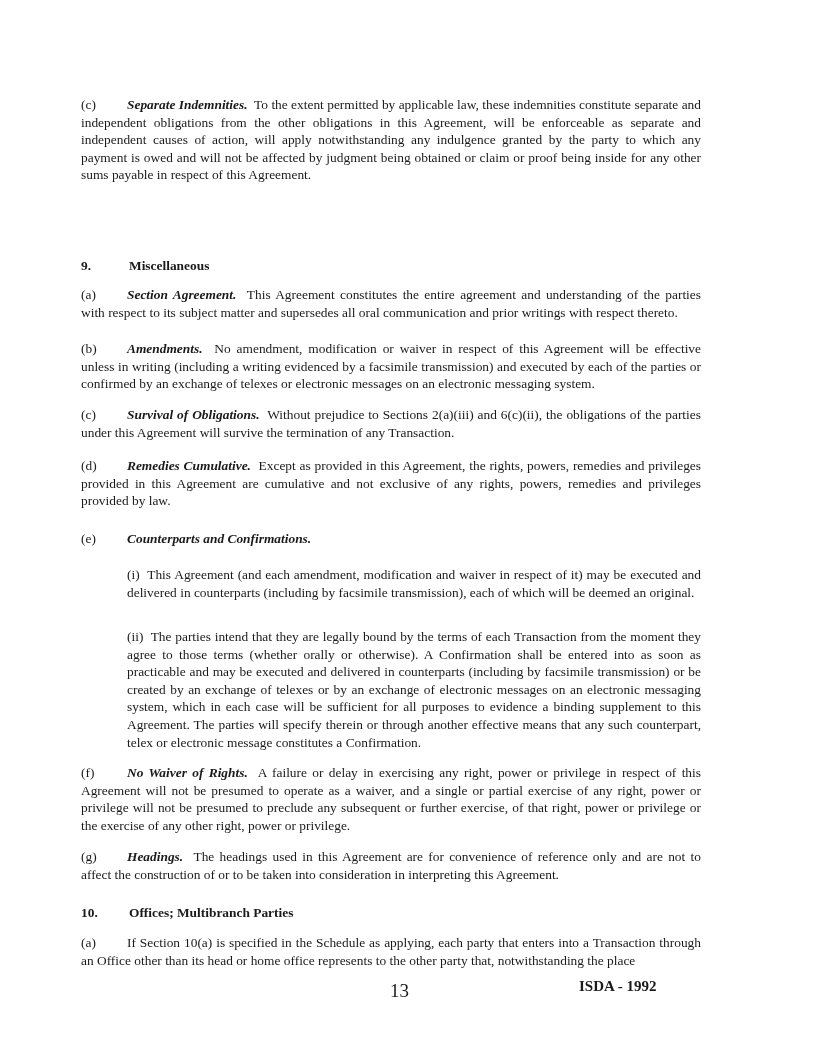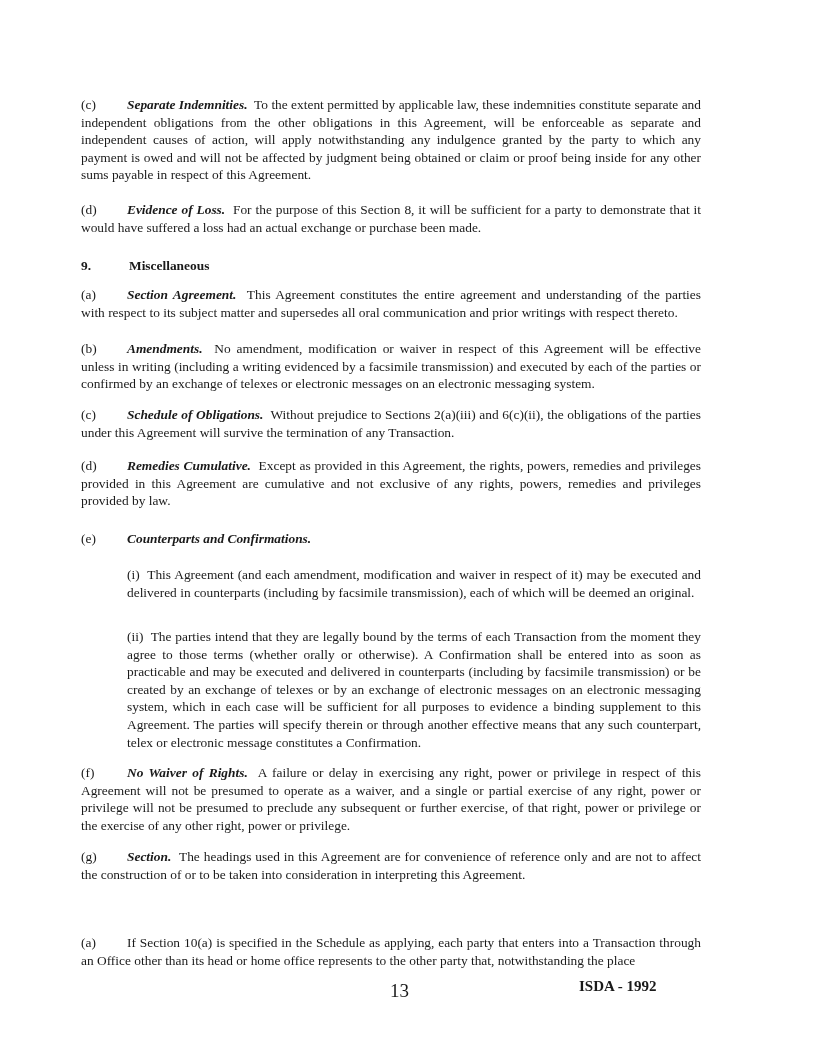--- a/index.html
+++ b/index.html
@@ -17,38 +17,35 @@
 </style>
 </head>
 <body>
 
 <div class="page">
 
   <div class="block" style="top:96px">
     <span class="lbl">(c)</span><span class="hd">Separate Indemnities.</span>&nbsp; <span>To the extent permitted by applicable law, these indemnities constitute separate and independent obligations from the other obligations in this Agreement, will be enforceable as separate and independent causes of action, will apply notwithstanding any indulgence granted by the party to which any payment is owed and will not be affected by judgment being obtained or claim or proof being inside for any other sums payable in respect of this Agreement.</span>
   </div>
 
-  <div class="block" style="top:201px">
-    <span class="lbl">(d)</span><span class="hd">Evidence of Loss.</span>&nbsp; <span>For the purpose of this Section 8, it will be sufficient for a party to demonstrate that it would have suffered a loss had an actual exchange or purchase been made.</span>
-  </div>
 
   <div class="block sec" style="top:257px">
     <span class="num">9.</span><span>Miscellaneous</span>
   </div>
 
   <div class="block" style="top:286px">
     <span class="lbl">(a)</span><span class="hd">Section Agreement.</span>&nbsp; <span>This Agreement constitutes the entire agreement and understanding of the parties with respect to its subject matter and supersedes all oral communication and prior writings with respect thereto.</span>
   </div>
 
   <div class="block" style="top:340px">
     <span class="lbl">(b)</span><span class="hd">Amendments.</span>&nbsp; <span>No amendment, modification or waiver in respect of this Agreement will be effective unless in writing (including a writing evidenced by a facsimile transmission) and executed by each of the parties or confirmed by an exchange of telexes or electronic messages on an electronic messaging system.</span>
   </div>
 
   <div class="block" style="top:406px">
-    <span class="lbl">(c)</span><span class="hd">Schedule of Obligations.</span>&nbsp; <span>Without prejudice to Sections 2(a)(iii) and 6(c)(ii), the obligations of the parties under this Agreement will survive the termination of any Transaction.</span>
+    <span class="lbl">(c)</span><span class="hd">Survival of Obligations.</span>&nbsp; <span>Without prejudice to Sections 2(a)(iii) and 6(c)(ii), the obligations of the parties under this Agreement will survive the termination of any Transaction.</span>
   </div>
 
   <div class="block" style="top:457px">
     <span class="lbl">(d)</span><span class="hd">Remedies Cumulative.</span>&nbsp; <span>Except as provided in this Agreement, the rights, powers, remedies and privileges provided in this Agreement are cumulative and not exclusive of any rights, powers, remedies and privileges provided by law.</span>
   </div>
 
   <div class="block" style="top:530px">
     <span class="lbl">(e)</span><span class="hd">Counterparts and Confirmations.</span>
   </div>
 
@@ -58,23 +55,26 @@
 
   <div class="block sub" style="top:628px">
     <span>(ii)</span>&nbsp; <span>The parties intend that they are legally bound by the terms of each Transaction from the moment they agree to those terms (whether orally or otherwise). A Confirmation shall be entered into as soon as practicable and may be executed and delivered in counterparts (including by facsimile transmission) or be created by an exchange of telexes or by an exchange of electronic messages on an electronic messaging system, which in each case will be sufficient for all purposes to evidence a binding supplement to this Agreement. The parties will specify therein or through another effective means that any such counterpart, telex or electronic message constitutes a Confirmation.</span>
   </div>
 
   <div class="block" style="top:764px">
     <span class="lbl">(f)</span><span class="hd">No Waiver of Rights.</span>&nbsp; <span>A failure or delay in exercising any right, power or privilege in respect of this Agreement will not be presumed to operate as a waiver, and a single or partial exercise of any right, power or privilege will not be presumed to preclude any subsequent or further exercise, of that right, power or privilege or the exercise of any other right, power or privilege.</span>
   </div>
 
   <div class="block" style="top:848px">
-    <span class="lbl">(g)</span><span class="hd">Section.</span>&nbsp; <span>The headings used in this Agreement are for convenience of reference only and are not to affect the construction of or to be taken into consideration in interpreting this Agreement.</span>
+    <span class="lbl">(g)</span><span class="hd">Headings.</span>&nbsp; <span>The headings used in this Agreement are for convenience of reference only and are not to affect the construction of or to be taken into consideration in interpreting this Agreement.</span>
   </div>
 
+  <div class="block sec" style="top:904px">
+    <span class="num">10.</span><span>Offices; Multibranch Parties</span>
+  </div>
 
   <div class="block" style="top:934px">
     <span class="lbl">(a)</span><span>If Section 10(a) is specified in the Schedule as applying, each party that enters into a Transaction through an Office other than its head or home office represents to the other party that, notwithstanding the place</span>
   </div>
 
   <div class="footer-page">13</div>
   <div class="footer-isda">ISDA - 1992</div>
 </div>
 
 </body></html>

